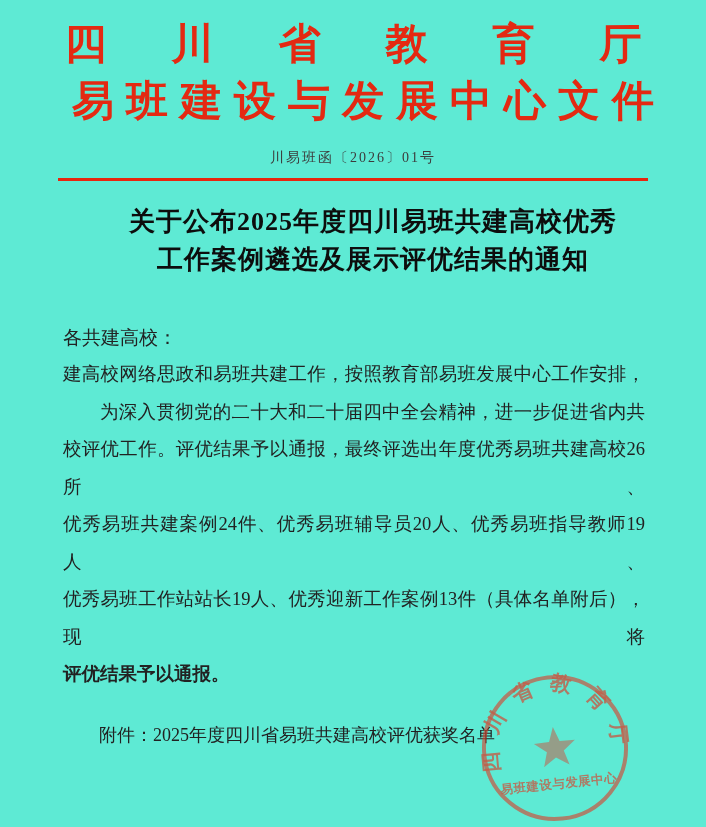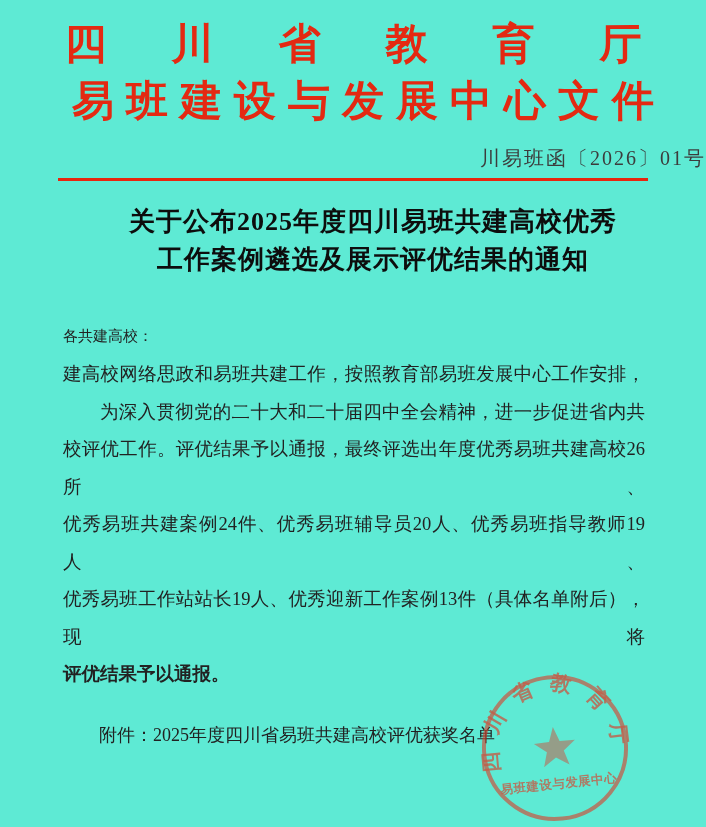--- a/index.html
+++ b/index.html
@@ -14,36 +14,36 @@
   .org-line1 span{
     font-size:42px;font-weight:bold;color:#e42912;
     letter-spacing:65px;margin-right:-65px;
   }
   .org-line2{margin-top:2px;text-align:center;line-height:46px;padding-left:20px;}
   .org-line2 span{
     font-size:42px;font-weight:bold;color:#e42912;
     letter-spacing:12px;margin-right:-12px;
   }
   .doc-number{
-    margin-top:14px;text-align:right;
-    font-size:20px;color:#3c3c3c;letter-spacing:2px;line-height:22px;
+    margin-top:14px;text-align:center;
+    font-size:14px;color:#3c3c3c;letter-spacing:2px;line-height:22px;
   }
   .red-rule{
     width:590px;height:3px;background:#e8250e;
     margin:9px auto 0 auto;border:0;
   }
   
   .doc-title{
     margin-top:22px;text-align:center;
     font-size:26px;font-weight:bold;color:#0d0d0d;
     line-height:38px;letter-spacing:1px;padding-left:40px;
   }
   
   .body-block{margin:40px 61px 0 63px;width:582px;}
-  .salutation{font-size:15px;line-height:37px;color:#222;font-family:Liberation Mono, monospace;}
+  .salutation{font-size:19px;line-height:37px;color:#222;}
   .body-line{
     font-size:18.5px;line-height:37.5px;color:#222;
     text-align:justify;text-align-last:justify;
   }
   .body-line.indent{text-indent:2em;}
   .body-line.no-justify{text-align-last:left;font-weight:bold;}
   .attachment{
     margin-top:28px;font-size:18px;line-height:26px;color:#222;
     text-indent:2em;
   }

